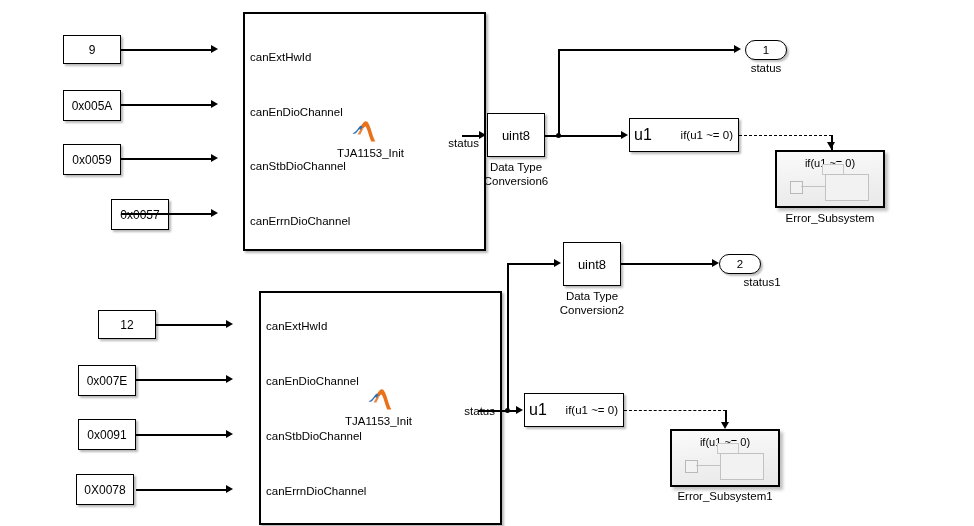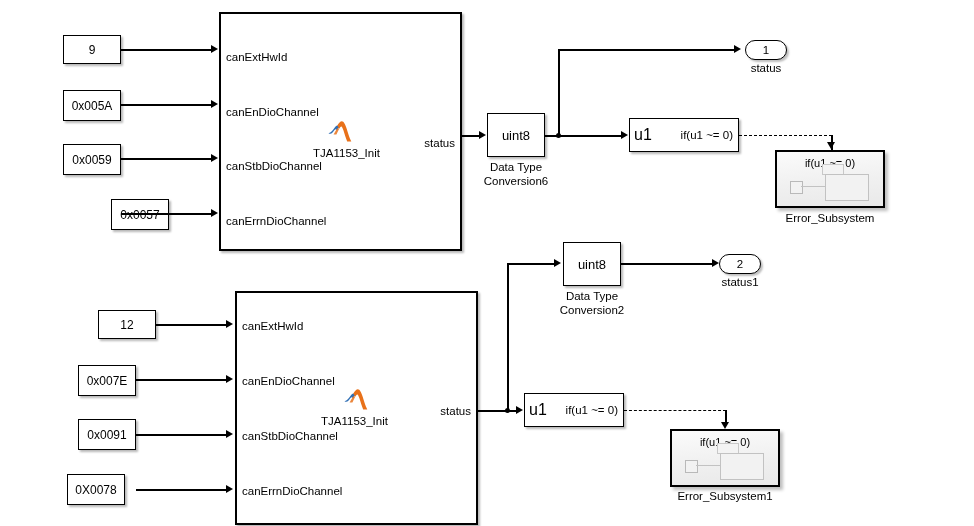--- a/index.html
+++ b/index.html
@@ -9,21 +9,21 @@
     font-family:"Liberation Sans", sans-serif;
     overflow:hidden;
     position:relative;
   }
   #canvas{position:absolute;left:0;top:0;width:974px;height:526px;}
 
   
   .blk{position:absolute;box-sizing:border-box;background:#ffffff;border:1.6px solid #000;
        box-shadow:2px 2px 2px rgba(0,0,0,0.28);}
   .const{display:flex;align-items:center;justify-content:center;font-size:12px;color:#000;}
-  .mainblk{border-width:2px;}
+  .mainblk{border-width:2px;margin-left:24px;}
   .lbl{position:absolute;font-size:11.5px;color:#000;white-space:nowrap;}
   .portlbl{position:absolute;font-size:11.5px;color:#000;white-space:nowrap;}
   .cap{position:absolute;font-size:11.5px;color:#000;text-align:center;white-space:nowrap;}
 
   
   .w{position:absolute;background:#000;}
   .wh{height:1.6px;}
   .wv{width:1.6px;}
   .dot{position:absolute;width:5px;height:5px;background:#000;border-radius:50%;}
   .arrow{position:absolute;width:0;height:0;border-left:7px solid #000;
@@ -141,21 +141,21 @@
 
   <div class="blk const" style="left:98px;top:310px;width:58px;height:29px;">
     <span>12</span>
   </div>
   <div class="blk const" style="left:78px;top:365px;width:58px;height:31px;">
     <span>0x007E</span>
   </div>
   <div class="blk const" style="left:78px;top:419px;width:58px;height:31px;">
     <span>0x0091</span>
   </div>
-  <div class="blk const" style="left:67px;top:474px;width:58px;height:31px;">
+  <div class="blk const" style="left:76px;top:474px;width:58px;height:31px;">
     <span>0X0078</span>
   </div>
 
   <div class="w wh" style="left:156px;top:324px;width:72px;"></div>
   <div class="arrow" style="left:226px;top:320px;"></div>
   <div class="w wh" style="left:136px;top:379px;width:92px;"></div>
   <div class="arrow" style="left:226px;top:375px;"></div>
   <div class="w wh" style="left:136px;top:434px;width:92px;"></div>
   <div class="arrow" style="left:226px;top:430px;"></div>
   <div class="w wh" style="left:136px;top:489px;width:92px;"></div>
@@ -190,21 +190,21 @@
     <span>Data Type</span><br>
     <span>Conversion2</span>
   </div>
 
   <div class="w wh" style="left:621px;top:263px;width:93px;"></div>
   <div class="arrow" style="left:712px;top:259px;"></div>
 
   <div class="outport" style="left:719px;top:254px;width:42px;height:20px;">
     <span>2</span>
   </div>
-  <div class="cap" style="left:704px;top:276px;width:72px;">status1</div>
+  <div class="cap" style="left:726px;top:276px;width:72px;">status1</div>
 
   <div class="ifblk" style="left:524px;top:393px;width:100px;height:34px;">
     <span class="u1">u1</span>
     <span class="cond">if(u1 ~= 0)</span>
   </div>
 
   <div class="dashline" style="left:624px;top:410px;width:102px;"></div>
   <div class="w wv" style="left:725px;top:410px;height:15px;"></div>
   <div class="arrow-dn" style="left:721px;top:422px;"></div>
 

